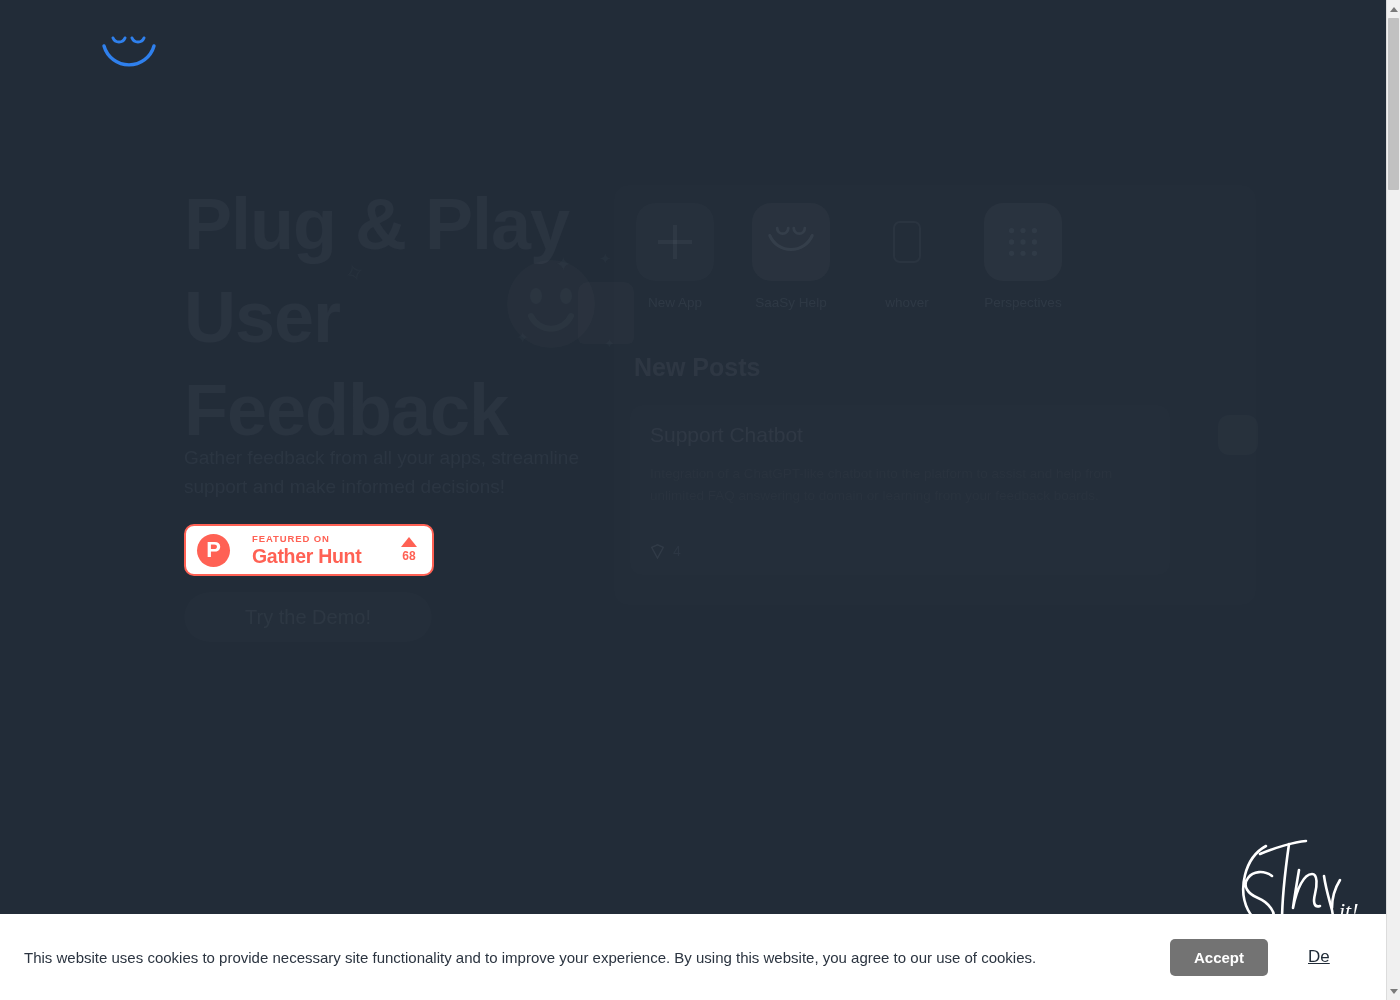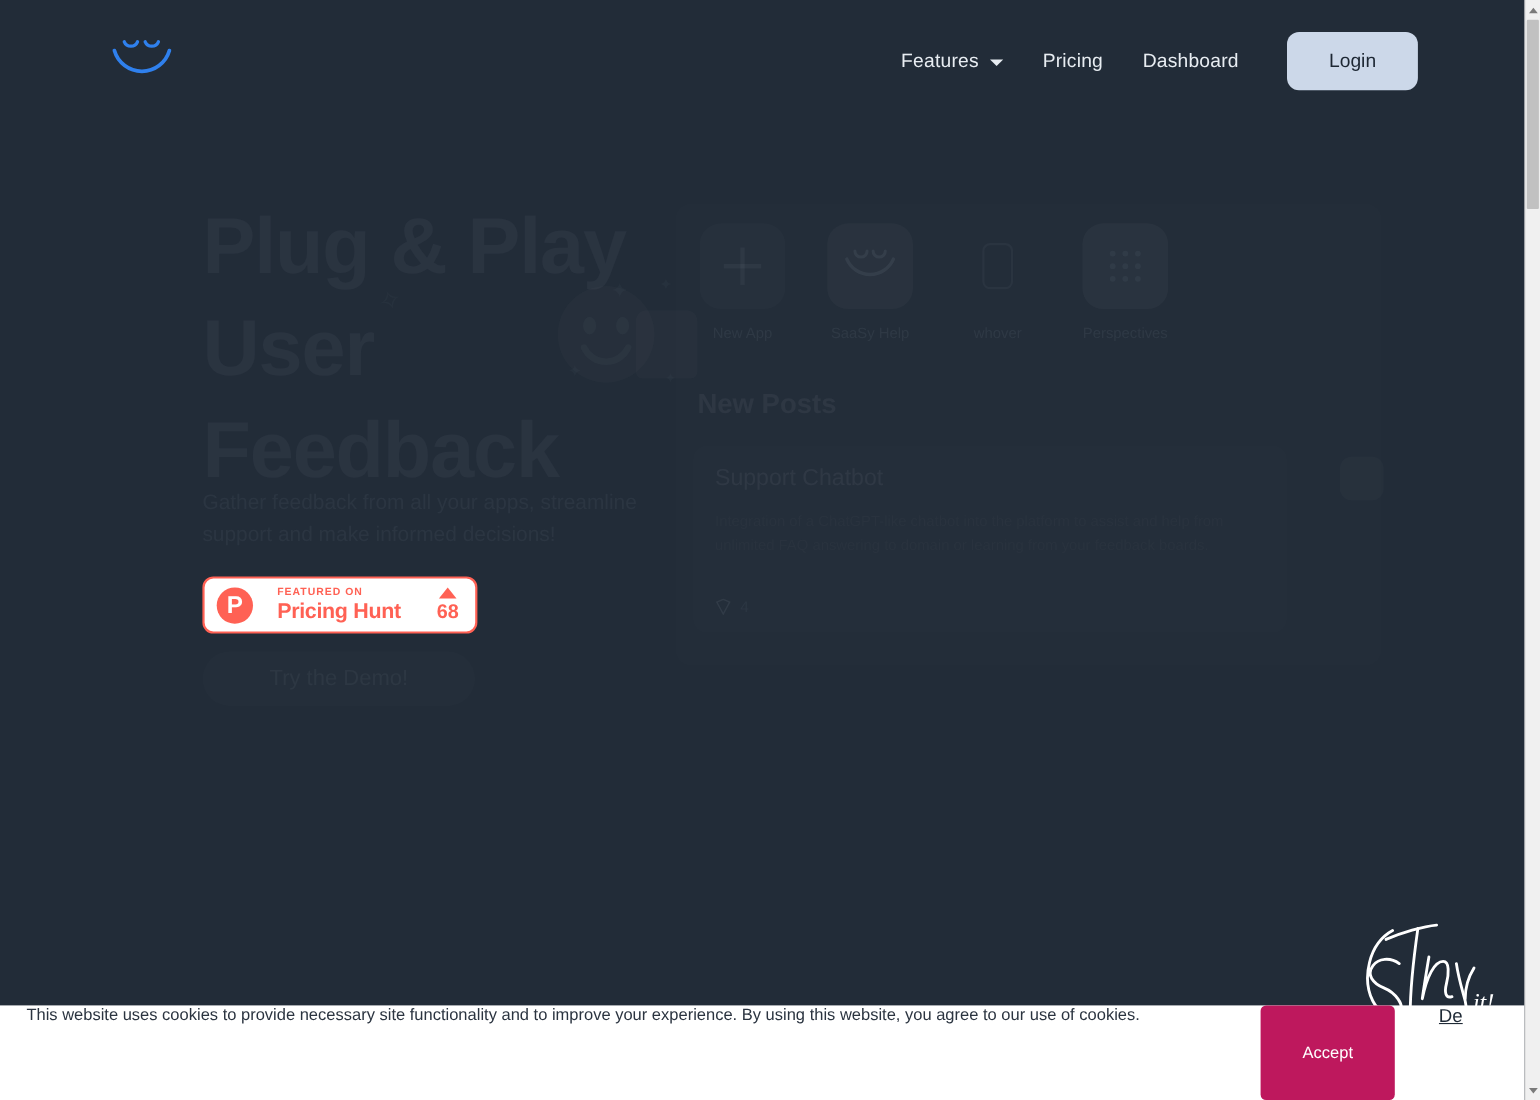--- a/index.html
+++ b/index.html
@@ -122,21 +122,21 @@
   .ph-votes {
     text-align: center; color: #ff6154;
     flex: 0 0 auto; margin-right: 4px;
   }
   .ph-tri {
     width: 0; height: 0; margin: 0 auto 2px;
     border-left: 8px solid transparent;
     border-right: 8px solid transparent;
     border-bottom: 10px solid #ff6154;
   }
-  .ph-count { font-size: 18px; font-weight: 700; }
+  .ph-count { font-size: 12px; font-weight: 700; }
 
   
   .preview {
     position: absolute; left: 614px; top: 185px;
     width: 642px; height: 420px;
     border-radius: 14px;
     background: rgba(255,255,255,0.008);
   }
   .app-row {
     position: absolute; left: 22px; top: 18px;
@@ -230,33 +230,34 @@
     position: absolute; left: 1305px; top: 928px;
     width: 64px; height: 58px;
     cursor: pointer;
   }
 
   
   .cookie {
     position: absolute; left: 0; bottom: 0;
     width: 1386px; height: 86px;
     background: #ffffff;
-    display: flex; 
+    display: flex; align-items: center;
   }
   .cookie-text {
     margin-left: 24px;
     font-size: 15px; color: #2b3440;
     flex: 1 1 auto;
   }
   .cookie-accept {
-    background: #be185d; color: #ffffff;
+    background: #737373; color: #ffffff;
     border: none; border-radius: 5px;
-    font-size: 15px; padding: 10px 38px;
+    font-size: 15px; padding: 10px 24px;
     cursor: pointer; margin-right: 40px;
     font-family: "Liberation Sans", sans-serif;
+    font-weight: bold;
   }
   .cookie-decline {
     color: #1f2a36; font-size: 17px;
     text-decoration: underline;
     margin-right: 56px; cursor: pointer;
     white-space: nowrap; overflow: hidden;
     width: 22px;
   }
 
   
@@ -294,43 +295,30 @@
 
     <div class="header">
       <div class="logo">
         <svg viewBox="0 0 62 52" width="62" height="52">
           <path d="M6 18 A26 26 0 0 0 56 18" fill="none" stroke="#2f80ed" stroke-width="3.4" stroke-linecap="round"></path>
           <path d="M15 10 A6.5 6.5 0 0 0 27 10" fill="none" stroke="#2f80ed" stroke-width="3" stroke-linecap="round"></path>
           <path d="M34 10 A6.5 6.5 0 0 0 46 10" fill="none" stroke="#2f80ed" stroke-width="3" stroke-linecap="round"></path>
         </svg>
       </div>
 
-      <div class="nav">
-        <div class="nav-item">
-          <span>Features</span>
-          <span class="caret"></span>
-        </div>
-        <div class="nav-item">
-          <span>Pricing</span>
-        </div>
-        <div class="nav-item">
-          <span>Dashboard</span>
-        </div>
-        <button class="login-btn">Login</button>
-      </div>
     </div>
 
     <div class="hero-title">Plug &amp; Play User Feedback</div>
     <div class="hero-sub">Gather feedback from all your apps, streamline support and make informed decisions!</div>
 
     <div class="ph-badge">
       <div class="ph-logo">P</div>
       <div class="ph-text">
         <div class="ph-featured">FEATURED ON</div>
-        <div class="ph-name">Pricing Hunt</div>
+        <div class="ph-name">Gather Hunt</div>
       </div>
       <div class="ph-votes">
         <div class="ph-tri"></div>
         <div class="ph-count">68</div>
       </div>
     </div>
 
     <button class="demo-btn">Try the Demo!</button>
 
     <div class="doodle d-smile">

